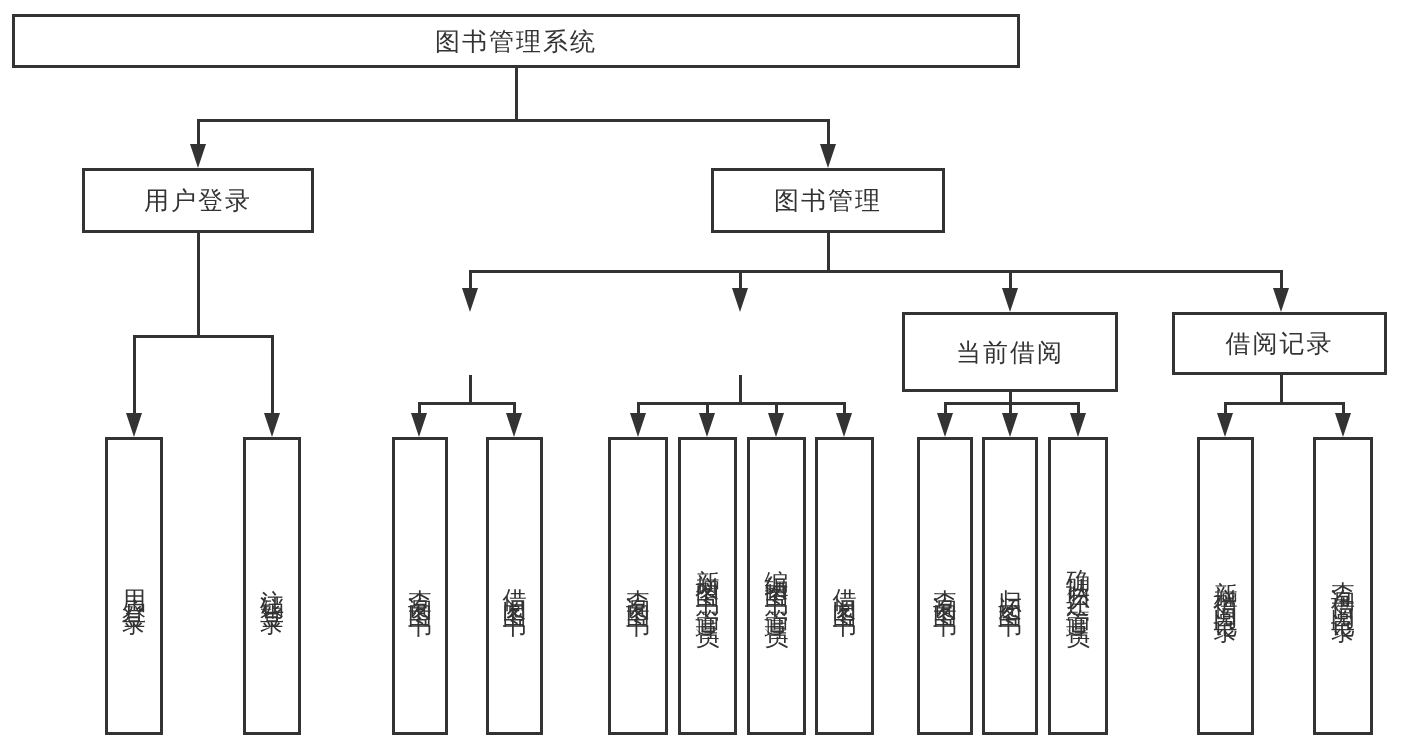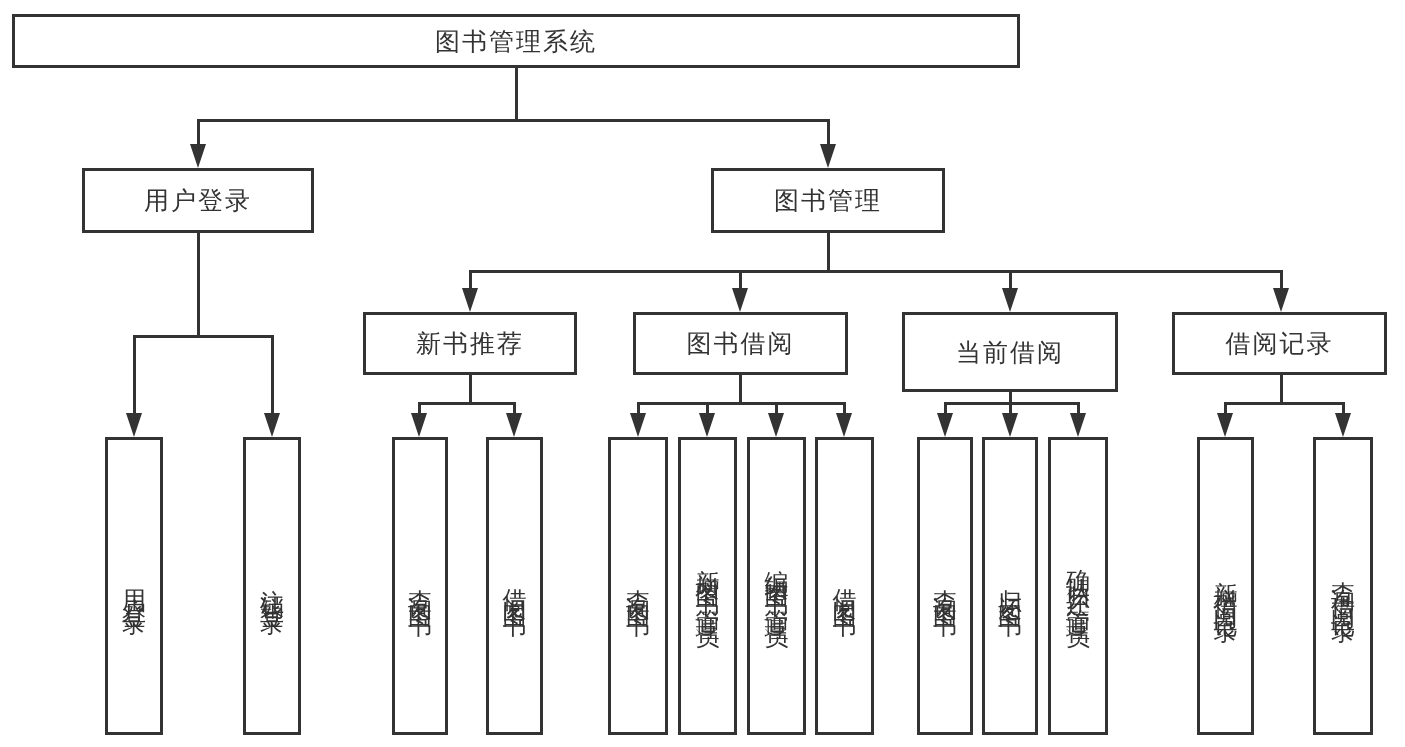--- a/index.html
+++ b/index.html
@@ -97,27 +97,21 @@
   </div>
 
   <div class="node h" style="left:82px;top:168px;width:232px;height:65px">
     <span>用户登录</span>
   </div>
 
   <div class="node h" style="left:711px;top:168px;width:234px;height:65px">
     <span>图书管理</span>
   </div>
 
-  <div class="node h" style="left:363px;top:312px;width:214px;height:63px">
-    <span>新书推荐</span>
-  </div>
 
-  <div class="node h" style="left:633px;top:312px;width:215px;height:63px">
-    <span>图书借阅</span>
-  </div>
 
   <div class="node h" style="left:902px;top:312px;width:216px;height:80px">
     <span>当前借阅</span>
   </div>
 
   <div class="node h" style="left:1172px;top:312px;width:215px;height:63px">
     <span>借阅记录</span>
   </div>
 
   <div class="node v" style="left:105px;top:437px;width:58px;height:298px">

